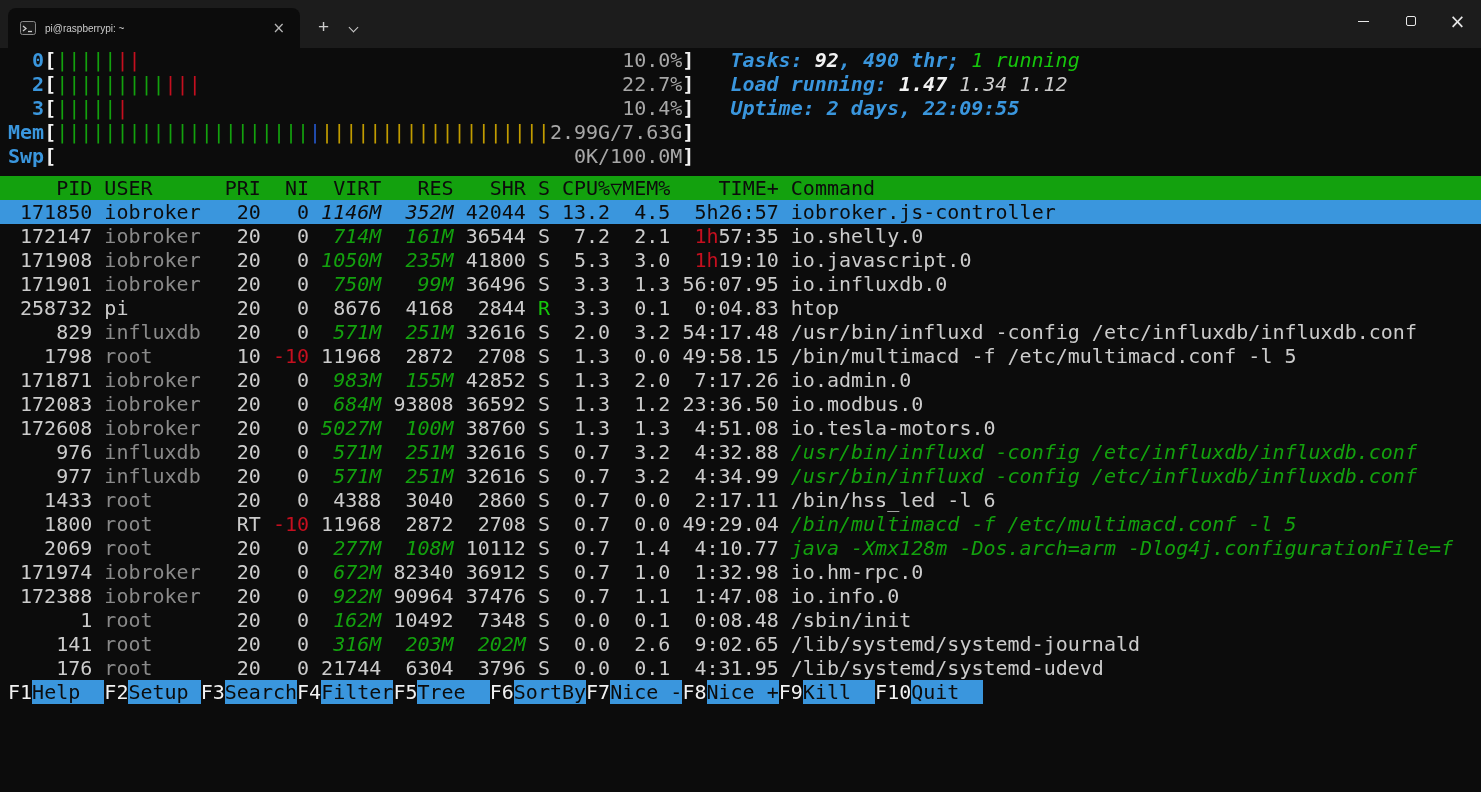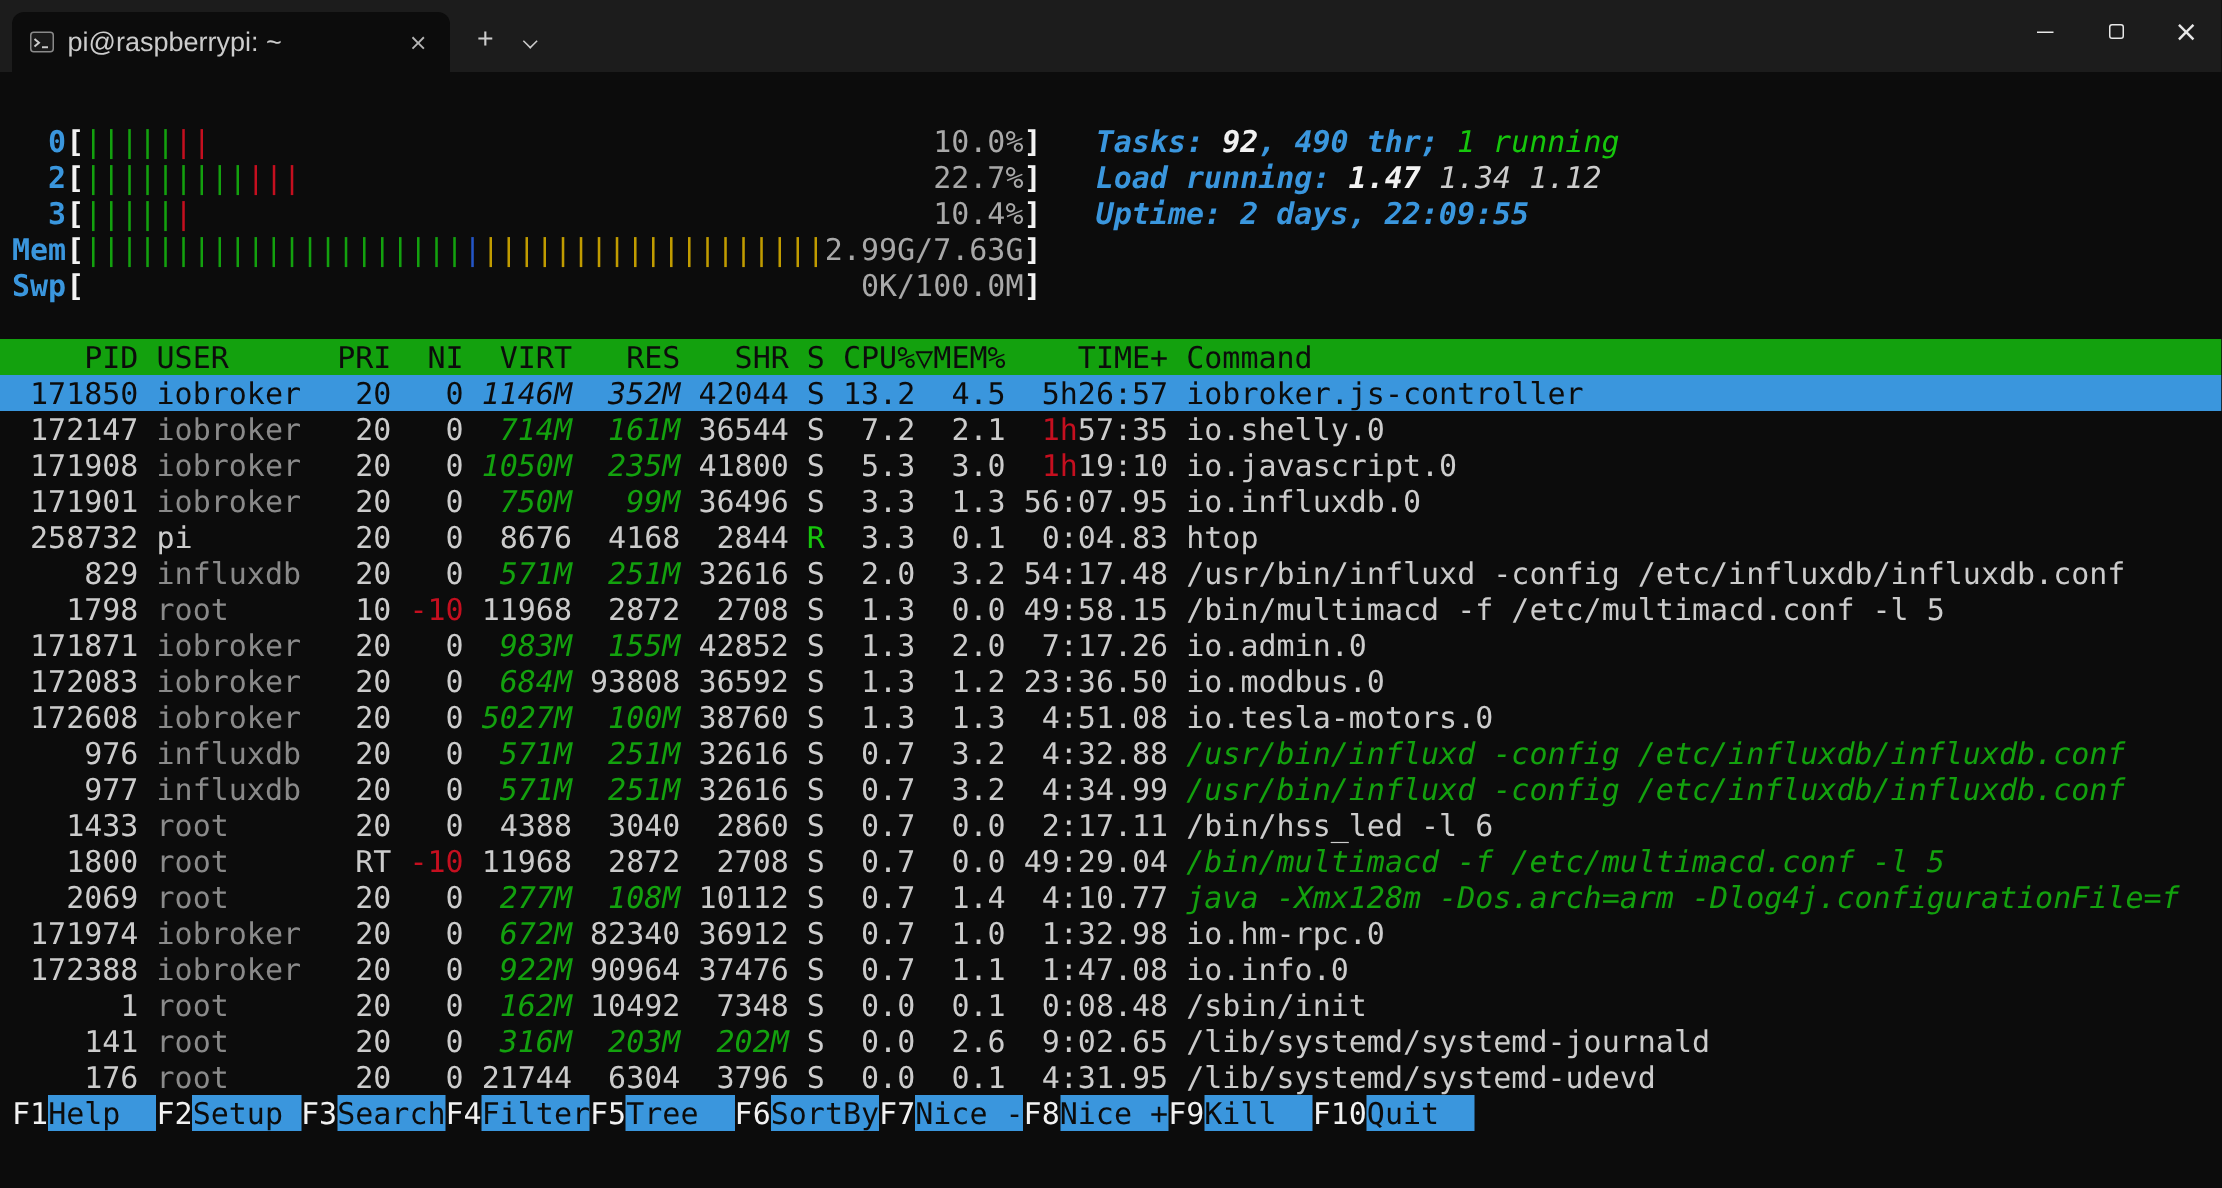--- a/index.html
+++ b/index.html
@@ -4,38 +4,38 @@
 <style>
   * { margin:0; padding:0; box-sizing:border-box; }
   html,body { width:1481px; height:792px; overflow:hidden; }
   body { background:var(--bg,#0C0C0C); font-family:"Liberation Sans",sans-serif; }
 
   
   .titlebar { height:48px; background:var(--titlebar_bg,#1C1C1C); display:flex; align-items:flex-end; }
   .tab { width:292px; height:40px; margin-left:8px; background:var(--bg,#0C0C0C);
          border-radius:8px 8px 0 0; display:flex; align-items:center; padding:0 8px 0 12px; gap:9px; }
   .tab-icon { width:16px; height:16px; flex:0 0 auto; display:inline-block; }
-  .tab-title { color:var(--text,#CCCCCC); font-size:18px; flex:1; white-space:nowrap; overflow:hidden; }
+  .tab-title { color:var(--text,#CCCCCC); font-size:10px; flex:1; white-space:nowrap; overflow:hidden; }
   .tab-close { background:none; border:none; color:#B5B5B5; font-size:15px; line-height:1;
                padding:3px 7px; border-radius:4px; cursor:default; font-family:"DejaVu Sans",sans-serif; }
   .newtab { background:none; border:none; color:var(--text,#CCCCCC); font-size:19px; line-height:1;
             margin:0 0 10px 10px; padding:2px 8px; cursor:default; }
   .tab-dd { background:none; border:none; margin:0 0 14px 4px; padding:0 9px; cursor:default; }
   .chev { display:inline-block; width:7px; height:7px; border-right:1.4px solid #CCCCCC;
           border-bottom:1.4px solid #CCCCCC; transform:rotate(45deg); }
   .tb-spacer { flex:1; }
   .win-controls { display:flex; align-self:flex-start; }
   .wc { width:47px; height:42px; background:none; border:none; display:flex;
         align-items:center; justify-content:center; cursor:default; }
   .min-glyph { display:inline-block; width:11px; border-top:1.2px solid #E8E8E8; }
   .max-glyph { display:inline-block; width:10px; height:10px; border:1.2px solid #E8E8E8; border-radius:2px; }
   .close-glyph { color:#E8E8E8; font-size:19px; line-height:1; font-family:"DejaVu Sans",sans-serif; }
 
   
-  .terminal { height:744px; padding-top:34px; background:var(--bg,#0C0C0C);
+  .terminal { height:744px; background:var(--bg,#0C0C0C);
               font-family:"DejaVu Sans Mono","Liberation Mono",monospace;
               font-size:20px; line-height:24px; color:var(--text,#CCCCCC); }
   .t-line { white-space:pre; height:24px; }
 
   .meters-wrap { position:relative; padding-left:8px; }
   .summary { position:absolute; top:0; left:calc(8px + 60ch);font-style:italic; }
 
   .meter-label   { color:var(--cyan,#3A96DD); font-weight:bold; }
   .meter-bracket { color:var(--bright_text,#F2F2F2); font-weight:bold; }
   .meter-value   { color:#A8A8A8; }
@@ -46,21 +46,21 @@
 
   .c-cyan   { color:var(--cyan,#3A96DD); font-weight:bold; }
   .c-bcyan  { color:var(--cyan,#3A96DD); font-weight:bold; }
   .c-white  { color:var(--text,#CCCCCC); }
   .c-bwhite { color:var(--bright_text,#F2F2F2); font-weight:bold; }
   .c-gray   { color:var(--gray,#8A8A8A); }
   .c-green  { color:var(--green,#13A10E);font-style:italic; }
   .c-bgreen { color:var(--bright_green,#16C60C); }
   .c-red    { color:var(--red,#C50F1F); }
 
-  .proc-table { margin-top:24px; }
+  .proc-table { margin-top:8px; }
   .proc-header { background:var(--header_bg,#13A10E); color:#0C0C0C; padding-left:8px; }
   .proc-row { padding-left:8px; }
   .proc-row.selected { background:var(--selection_bg,#3A96DD); }
   .proc-row.selected span { color:#0C0C0C !important; font-weight:normal !important; }
 
   .fnbar { padding-left:8px; background:var(--bg,#0C0C0C); }
   .fn-key { color:var(--bright_text,#F2F2F2);text-align:center; }
   .fn-label { background:var(--fn_bg,#3A96DD); color:#0C0C0C; }
 </style>
 </head>

